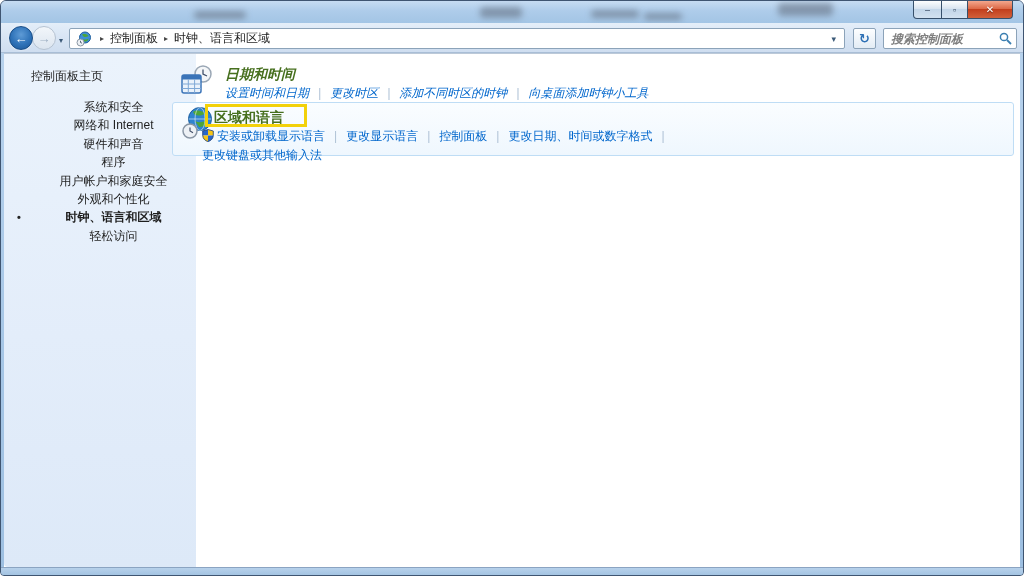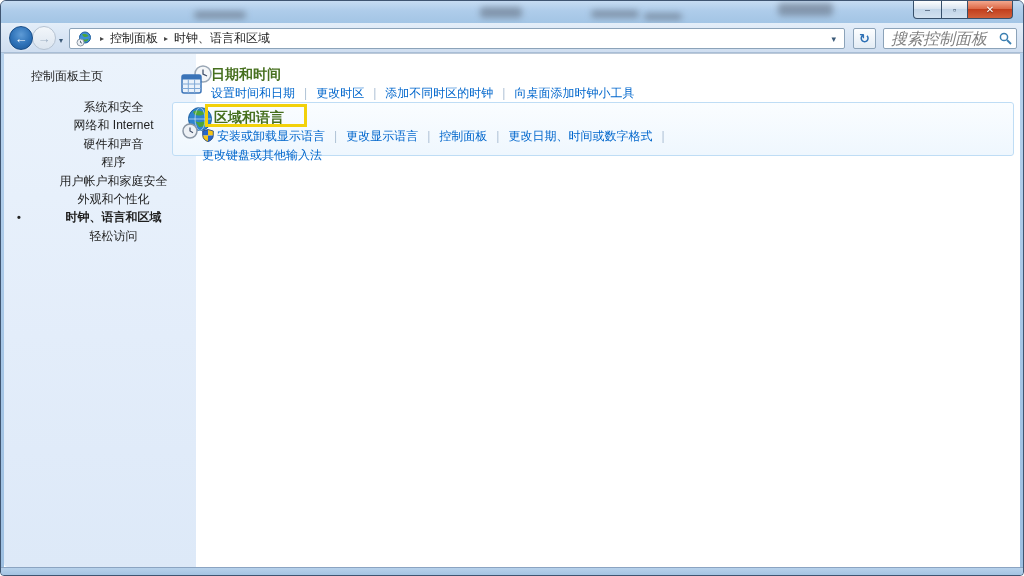--- a/index.html
+++ b/index.html
@@ -54,39 +54,39 @@
   .refresh-btn { position:absolute; left:852px; top:5px; width:23px; height:21px;
     background:linear-gradient(180deg,#FDFEFF,#E3ECF5); border:1px solid #8CA3B9; border-radius:2px;
     display:flex; align-items:center; justify-content:center;
     color:#2C6FB5; font-size:13px; font-weight:bold; }
 
   .searchbox { position:absolute; left:882px; top:5px; width:134px; height:21px;
     background:#fff; border:1px solid #8CA3B9; border-radius:2px;
     display:flex; align-items:center; padding:0 4px 0 7px; }
   .searchbox input { flex:1; border:none; outline:none; min-width:0;
     font-family:"Liberation Sans","DejaVu Sans",sans-serif;
-    font-size:16px; font-style:italic; color:#0f172a; background:transparent; }
+    font-size:12px; font-style:italic; color:#0f172a; background:transparent;font-weight:bold; }
   .searchbox input::placeholder { color:#7F7F7F; font-style:italic; }
 
   
   .content { position:absolute; left:3px; right:3px; top:52px; bottom:8px;
     background:#fff; border-top:1px solid #BCC9D8; }
 
   .sidebar { position:absolute; left:0; top:0; bottom:0; width:192px;
     background:linear-gradient(180deg,#EBF3FC 0%,#E3EDFA 55%,#DDE9F8 100%);
     border-bottom-left-radius:4px; }
   .sidebar-home { margin:14px 0 0 27px; font-size:12px; color:#1E1E1E; cursor:default; }
   .sidebar-list { list-style:none; margin:13px 0 0 0; padding:0 0 0 27px;text-align:center; }
   .sidebar-list li { position:relative; line-height:18.4px; font-size:12px; color:#1E1E1E; cursor:default; }
   .sidebar-list li.selected { font-weight:bold; }
   .sel-bullet { position:absolute; left:-14px; top:0; font-size:11px; color:#222; }
 
   .main-section { position:absolute; left:177px; top:10px; }
   .sec-icon { position:absolute; left:0; top:1px; width:32px; height:32px; }
-  .sec-text { margin-left:30px; }
+  .sec-text { margin-left:44px;font-style:italic; }
   .sec-title { font-size:14px; font-weight:bold; color:#47701F; line-height:20px; cursor:default; }
   .links-row { font-size:12px; line-height:19px; white-space:nowrap; }
   .task-link { color:#0066CC; text-decoration:none; cursor:pointer; }
   .lsep { color:#AFC2D6; margin:0 9px; }
 
   .region-panel { position:absolute; left:168px; top:48px; width:842px; height:54px;
     background:linear-gradient(180deg,#FAFDFF 0%,#EFF7FE 100%);
     border:1px solid #BFDDF5; border-radius:3px; }
   .region-panel .sec-icon { left:9px; top:4px; }
   .region-text { position:absolute; left:29px; top:4px; }

